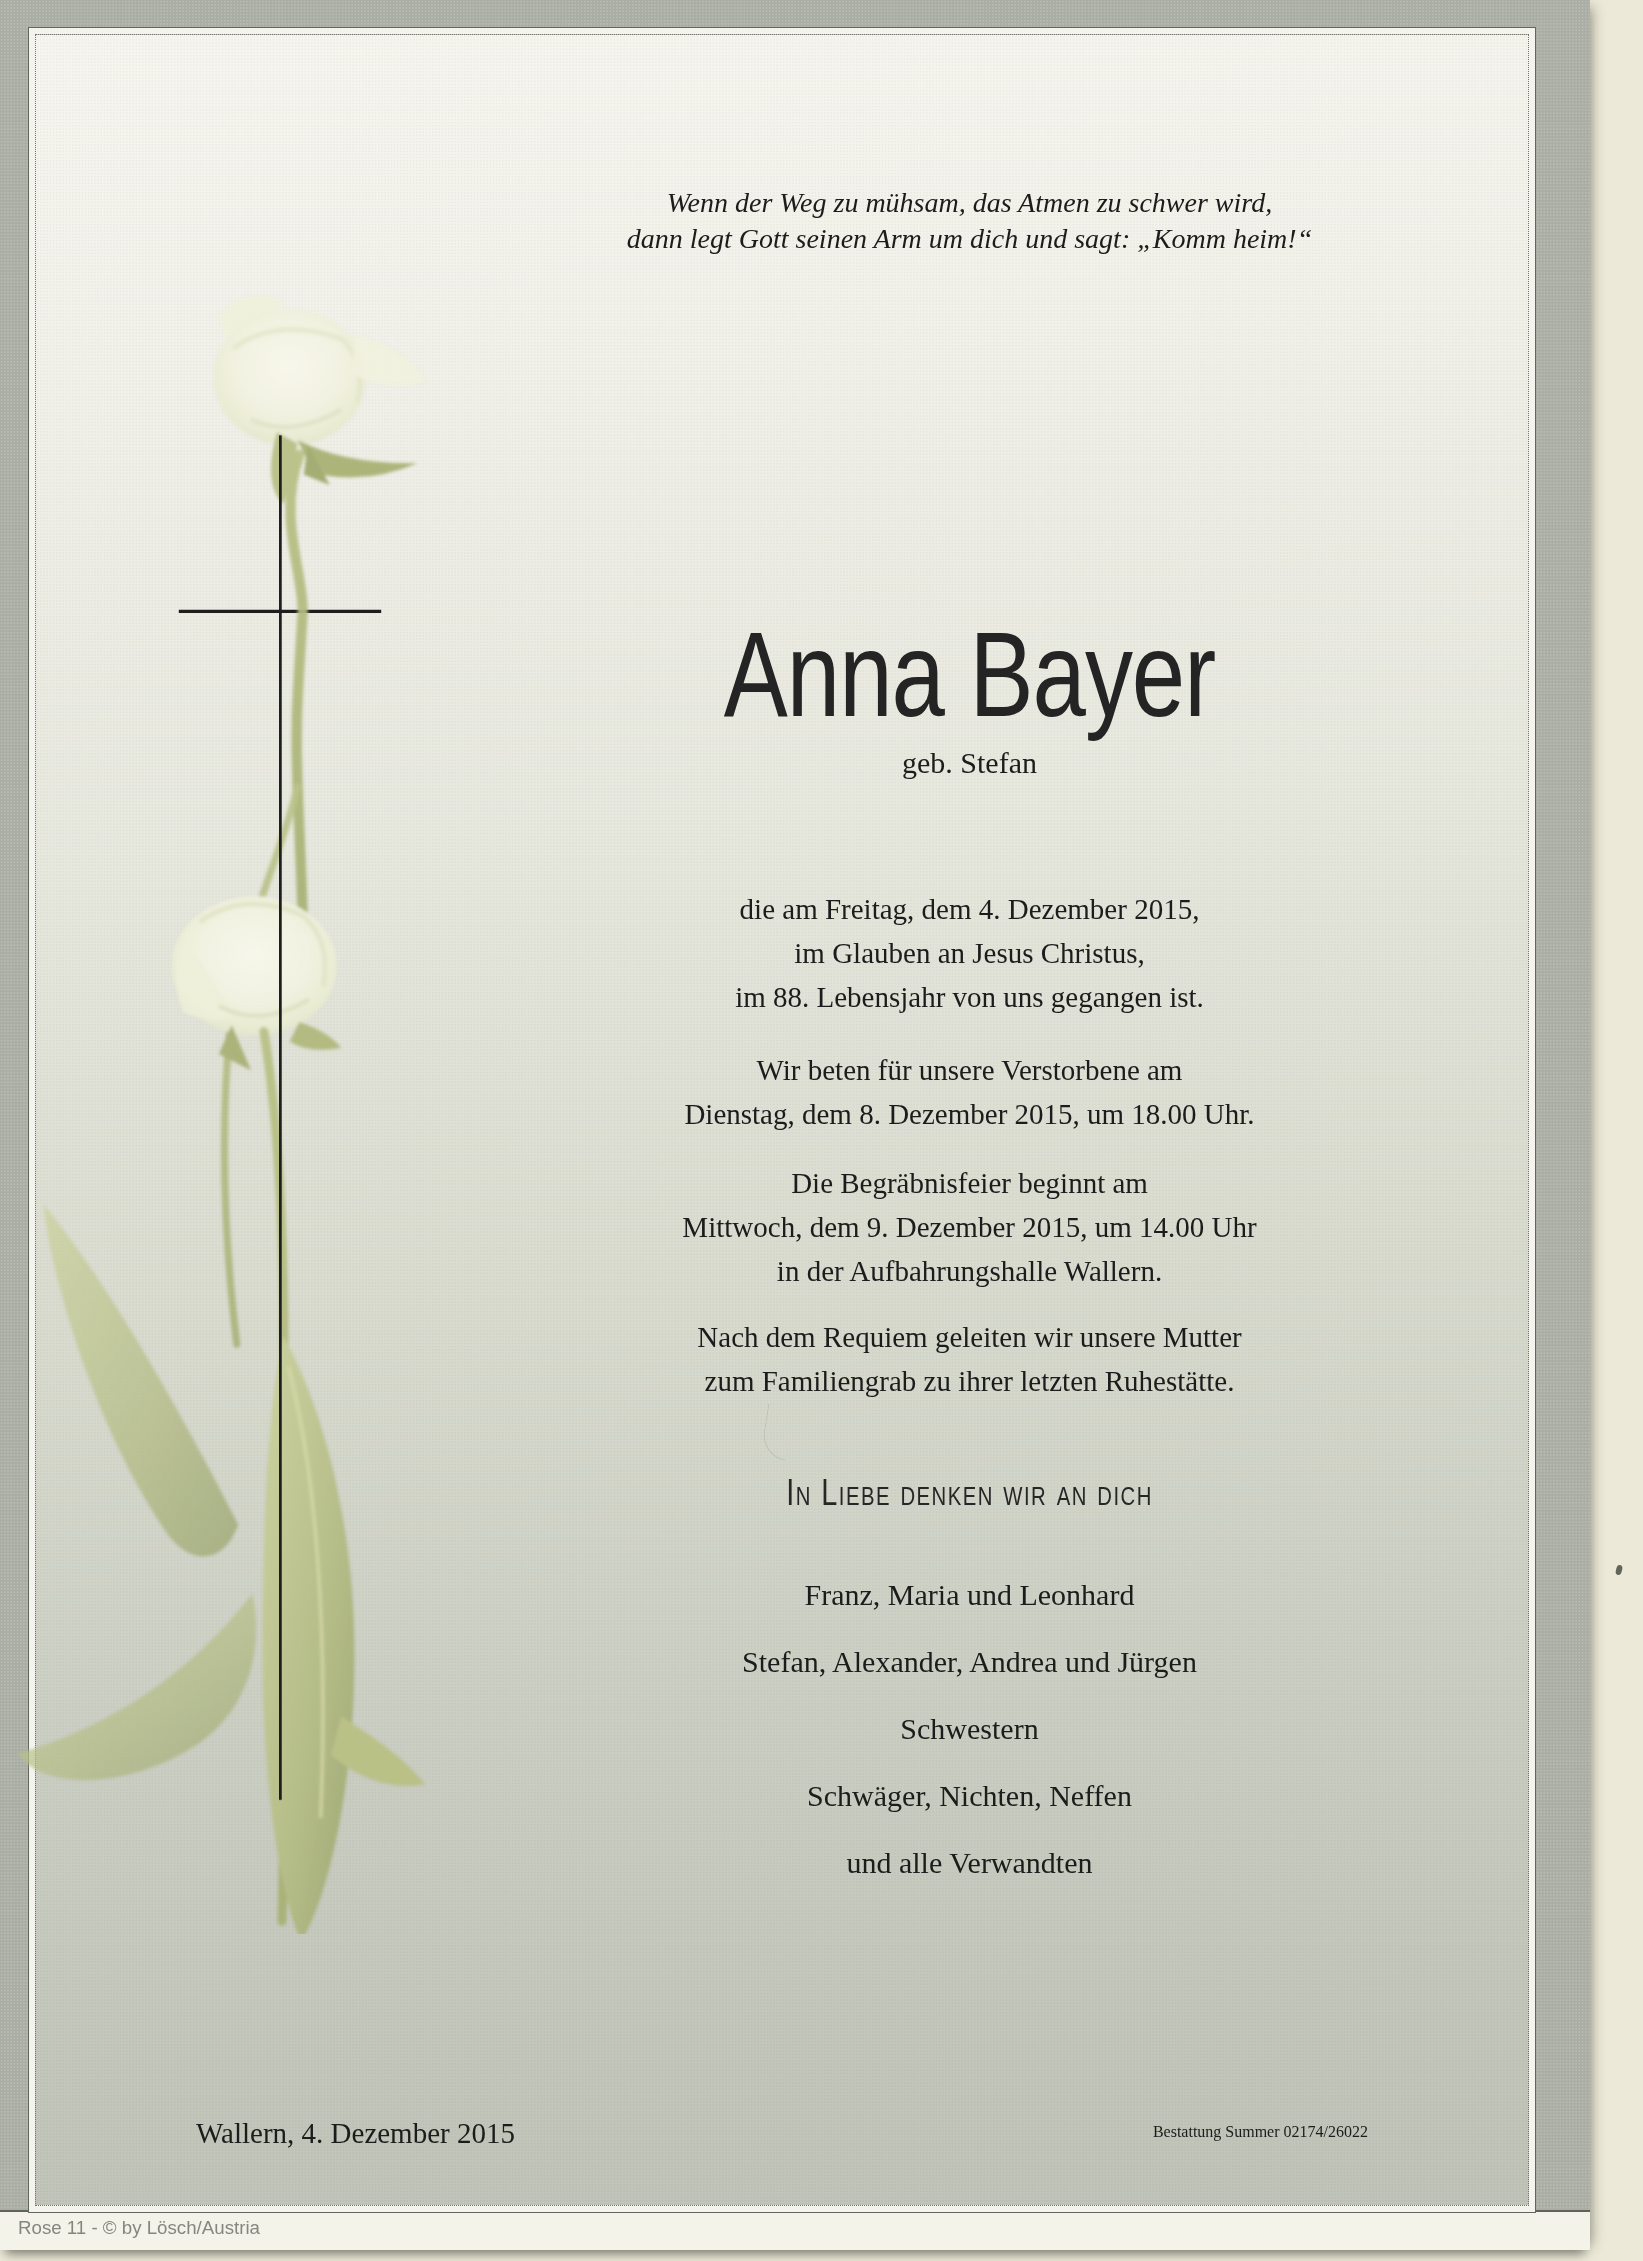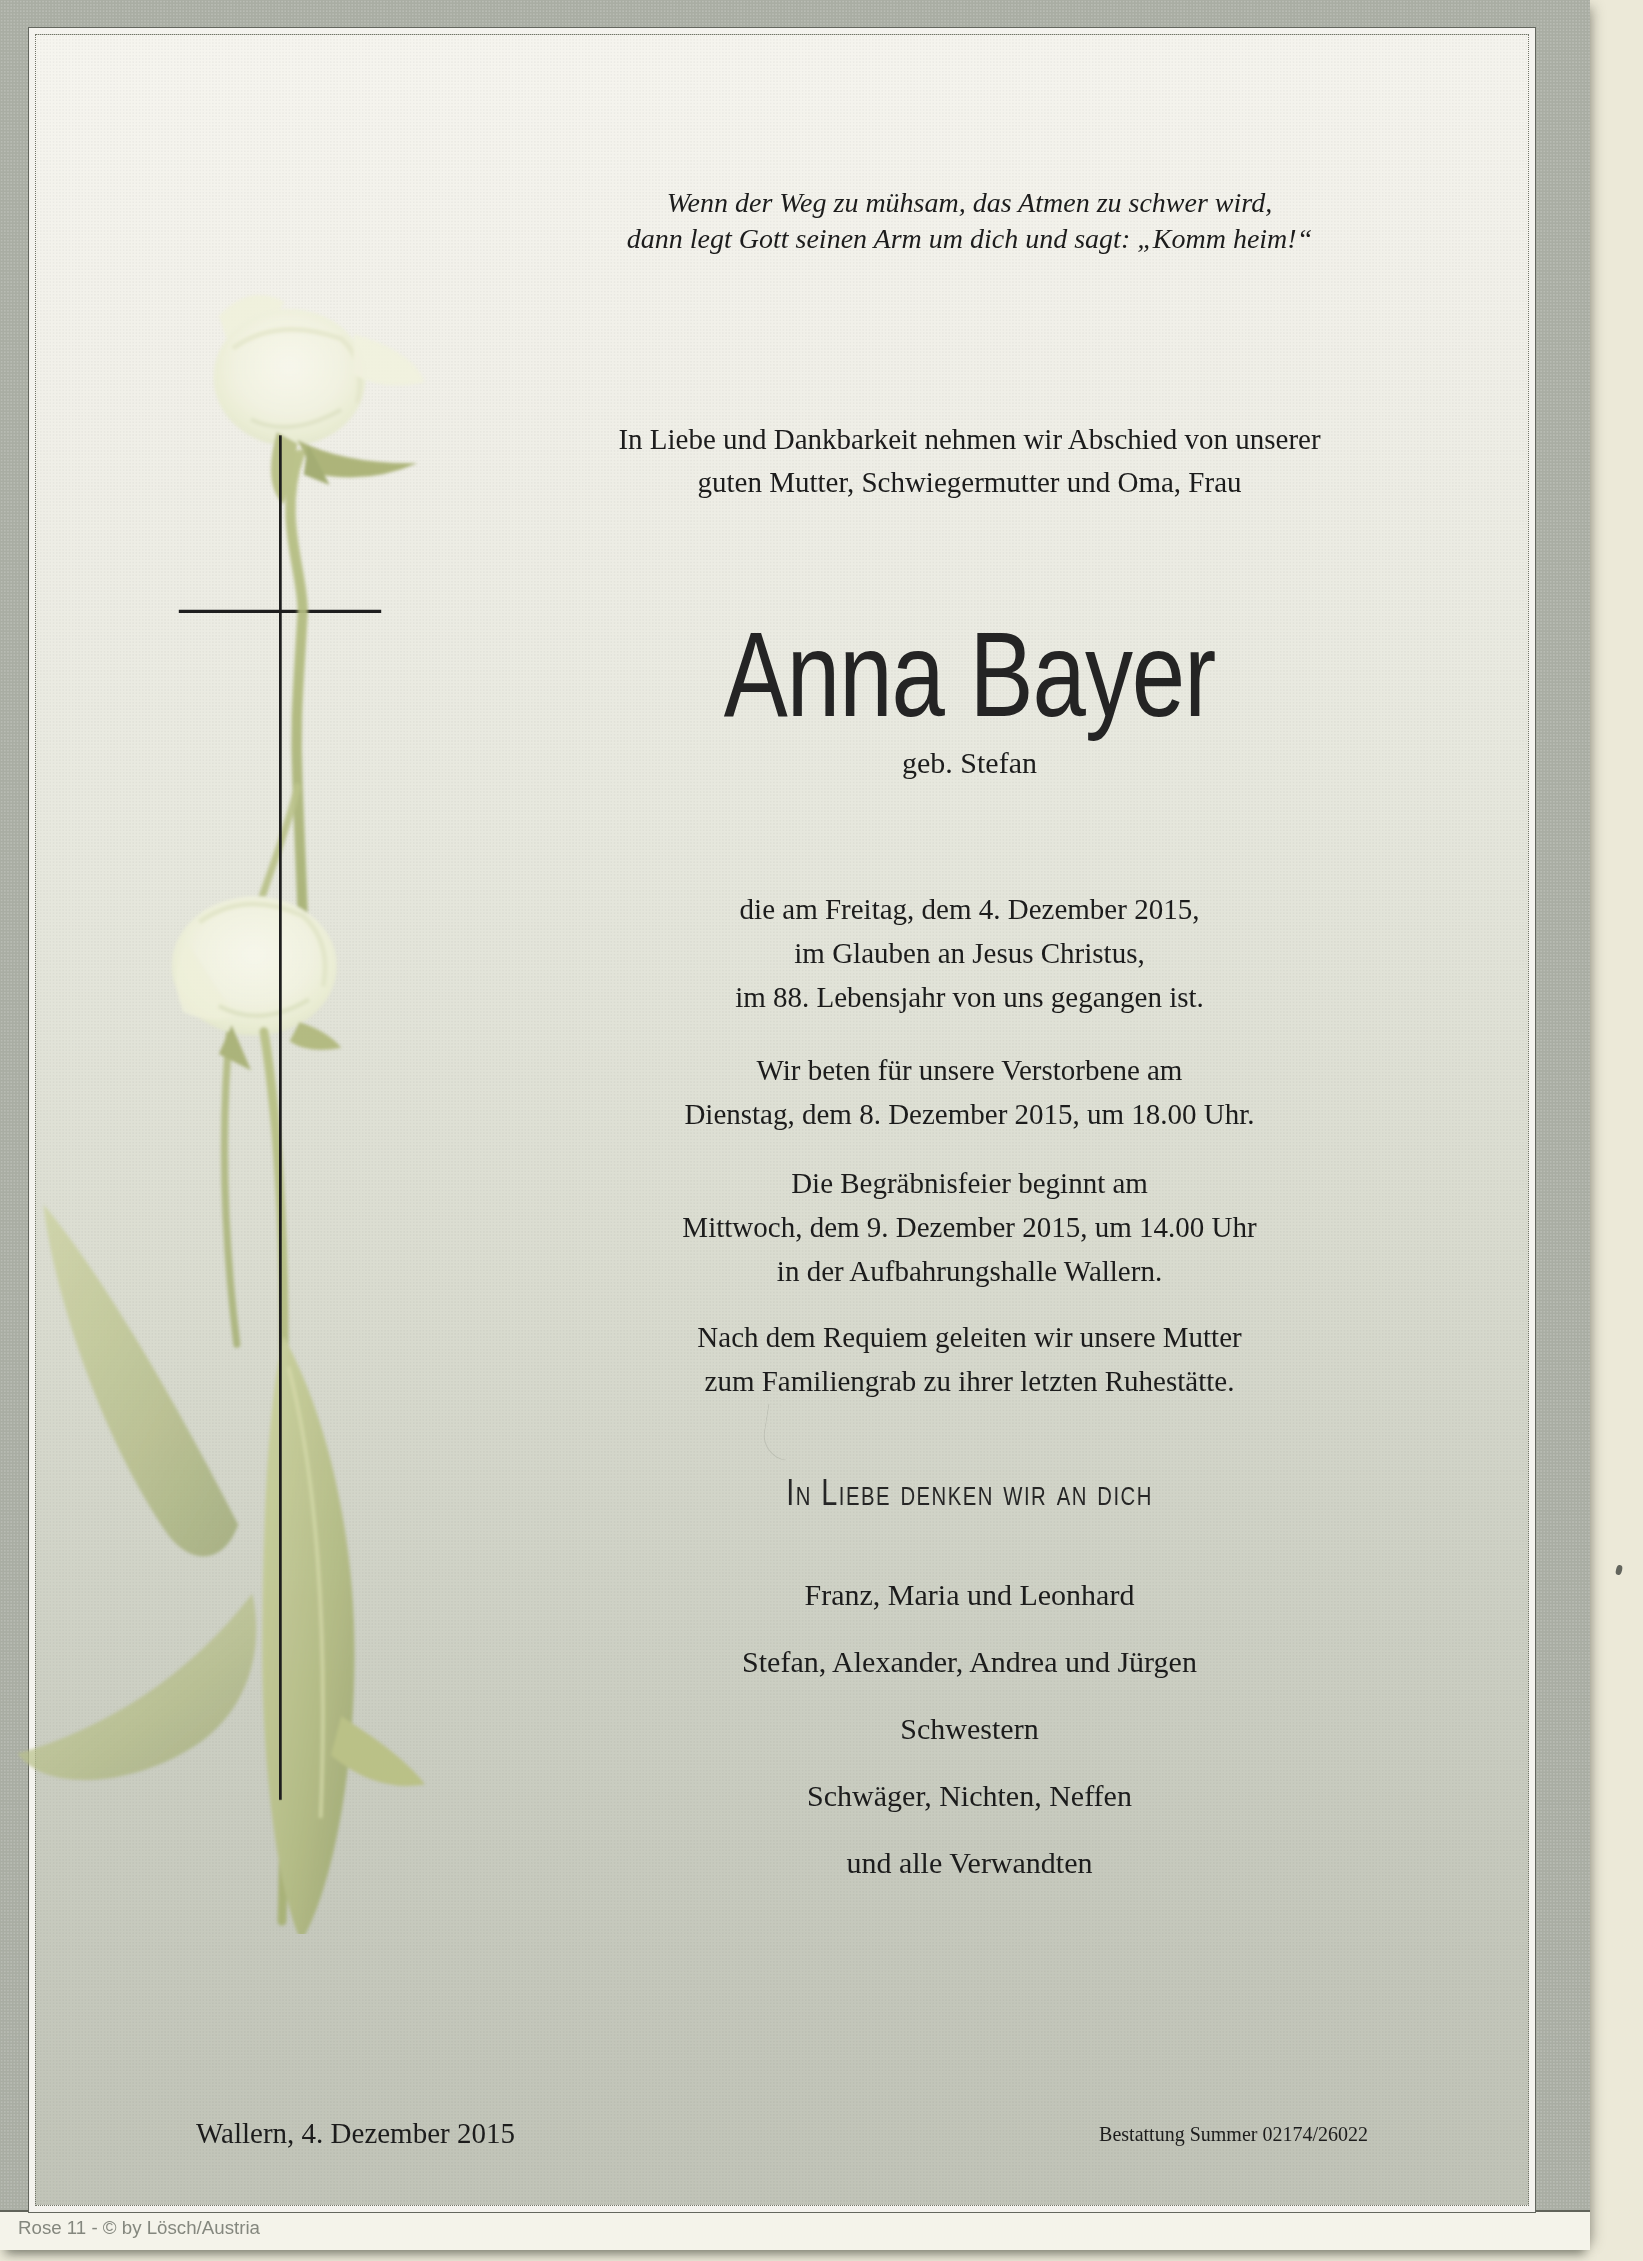--- a/index.html
+++ b/index.html
@@ -48,21 +48,21 @@
   .maiden{top:746px;font-size:30px;}
   .para{font-size:29px;line-height:44px;}
   .p1{top:887px;} .p2{top:1048px;} .p3{top:1161px;} .p4{top:1315px;}
   .memorial{
     top:1474px;font-family:"Liberation Sans", sans-serif;
     font-variant:small-caps;font-size:37px;line-height:1;
     transform:scaleX(.78);letter-spacing:1.9px;color:#262626;
   }
   .mourners{top:1561px;font-weight:normal;font-size:30px;line-height:67px;}
   .footer-left{position:absolute;left:196px;top:2117px;font-size:29px;}
-  .footer-right{position:absolute;right:222px;top:2123px;font-size:20px;text-align:left;}
+  .footer-right{position:absolute;right:222px;top:2123px;font-size:16px;text-align:left;}
   .credit{
     position:absolute;left:18px;top:2217px;
     font-family:"Liberation Sans", sans-serif;font-size:18.7px;color:#84877e;
   }
   
   .smudge{
     position:absolute;left:764px;top:1405px;width:24.5px;height:53px;
     border-left:1.9px solid #989b90;border-bottom:1.3px solid #989b90;
     border-radius:0 0 0 27px;opacity:.35;transform:rotate(9deg);
   }
@@ -144,22 +144,20 @@
             <path d="M520,2242 C582,2282 622,2312 650,2348 C590,2358 538,2332 504,2302 Z" fill="#b9c084"></path>
           </g>
         </g>
 
         <line x1="426" y1="255" x2="426" y2="2372" stroke="#1e1e1e" stroke-width="4"></line>
       </svg>
     </div>
 
     <div class="tcenter quote">Wenn der Weg zu mühsam, das Atmen zu schwer wird,
 dann legt Gott seinen Arm um dich und sagt: „Komm heim!“</div>
-    <div class="tcenter intro">In Liebe und Dankbarkeit nehmen wir Abschied von unserer
-guten Mutter, Schwiegermutter und Oma, Frau</div>
     <div class="tcenter name">Anna Bayer</div>
     <div class="tcenter maiden">geb. Stefan</div>
     <div class="tcenter para p1">die am Freitag, dem 4. Dezember 2015,
 im Glauben an Jesus Christus,
 im 88. Lebensjahr von uns gegangen ist.</div>
     <div class="tcenter para p2">Wir beten für unsere Verstorbene am
 Dienstag, dem 8. Dezember 2015, um 18.00 Uhr.</div>
     <div class="tcenter para p3">Die Begräbnisfeier beginnt am
 Mittwoch, dem 9. Dezember 2015, um 14.00 Uhr
 in der Aufbahrungshalle Wallern.</div>

